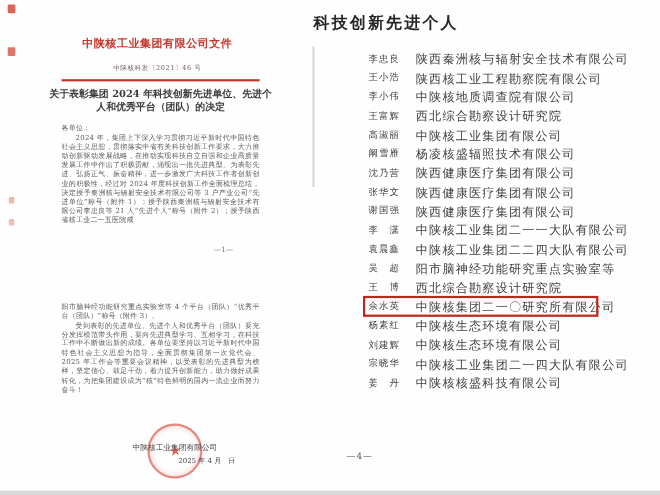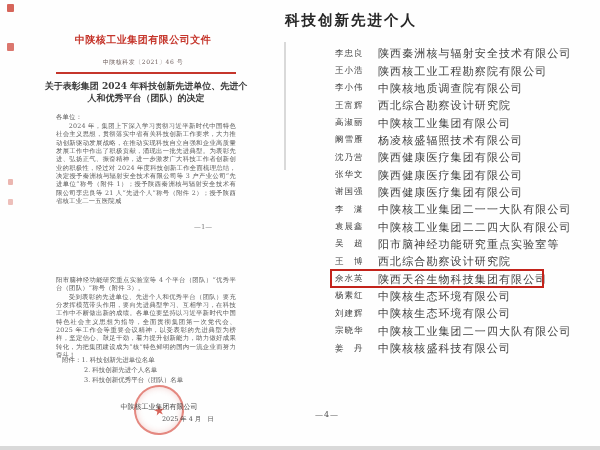--- a/index.html
+++ b/index.html
@@ -88,25 +88,20 @@
 
   <div class="abs lp-body lp-para1 indent">2024 年，集团上下深入学习贯彻习近平新时代中国特色社会主义思想，贯彻落实中省有关科技创新工作要求，大力推动创新驱动发展战略，在推动实现科技自立自强和企业高质量发展工作中作出了积极贡献，涌现出一批先进典型。为表彰先进、弘扬正气、振奋精神，进一步激发广大科技工作者创新创业的积极性，经过对 2024 年度科技创新工作全面梳理总结，决定授予秦洲核与辐射安全技术有限公司等 3 户产业公司“先进单位”称号（附件 1）；授予陕西秦洲核与辐射安全技术有限公司李忠良等 21 人“先进个人”称号（附件 2）；授予陕西省核工业二一五医院咸</div>
 
   <div class="abs lp-pagenum1">—1—</div>
 
   <div class="abs lp-body lp-block2">
     <div>阳市脑神经功能研究重点实验室等 4 个平台（团队）“优秀平台（团队）”称号（附件 3）。</div>
     <div class="indent">受到表彰的先进单位、先进个人和优秀平台（团队）要充分发挥模范带头作用，要向先进典型学习、互相学习，在科技工作中不断做出新的成绩。各单位要坚持以习近平新时代中国特色社会主义思想为指导，全面贯彻集团第一次党代会、2025 年工作会等重要会议精神，以受表彰的先进典型为榜样，坚定信心、鼓足干劲，着力提升创新能力，助力做好成果转化，为把集团建设成为“核”特色鲜明的国内一流企业而努力奋斗！</div>
   </div>
 
-  <div class="abs lp-attach">
-    <div><span>附件：</span><span>1. 科技创新先进单位名单</span></div>
-    <div class="sub">2. 科技创新先进个人名单</div>
-    <div class="sub">3. 科技创新优秀平台（团队）名单</div>
-  </div>
 
   <div class="abs seal">
     <span class="seal-star">★</span>
   </div>
 
   <div class="abs lp-sign">中陕核工业集团有限公司</div>
   <div class="abs lp-date">2025 年 4 月　日</div>
 
   <div class="abs page-divider"></div>
 
@@ -160,21 +155,21 @@
       <div class="rp-row">
     <span class="p-name">吴　超</span>
     <span class="p-company">阳市脑神经功能研究重点实验室等</span>
   </div>
       <div class="rp-row">
     <span class="p-name">王　博</span>
     <span class="p-company">西北综合勘察设计研究院</span>
   </div>
       <div class="rp-row">
     <span class="p-name">佘水英</span>
-    <span class="p-company">陕西天谷生物科技集团有限公司</span>
+    <span class="p-company">中陕核集团二一〇研究所有限公司</span>
   <div class="hl-box" style="border-color: rgb(195, 35, 27);"></div>
       </div>
       <div class="rp-row">
     <span class="p-name">杨素红</span>
     <span class="p-company">中陕核生态环境有限公司</span>
   </div>
       <div class="rp-row">
     <span class="p-name">刘建辉</span>
     <span class="p-company">中陕核生态环境有限公司</span>
   </div>

